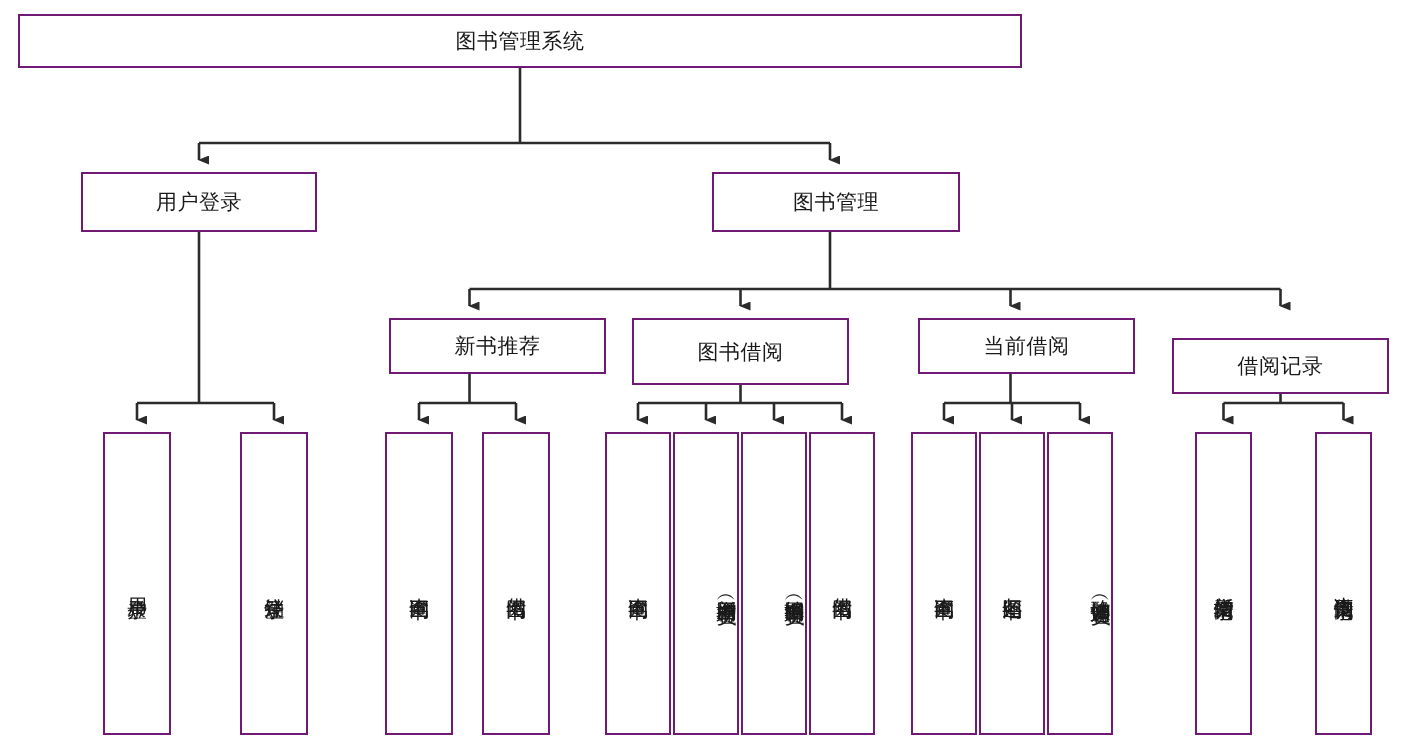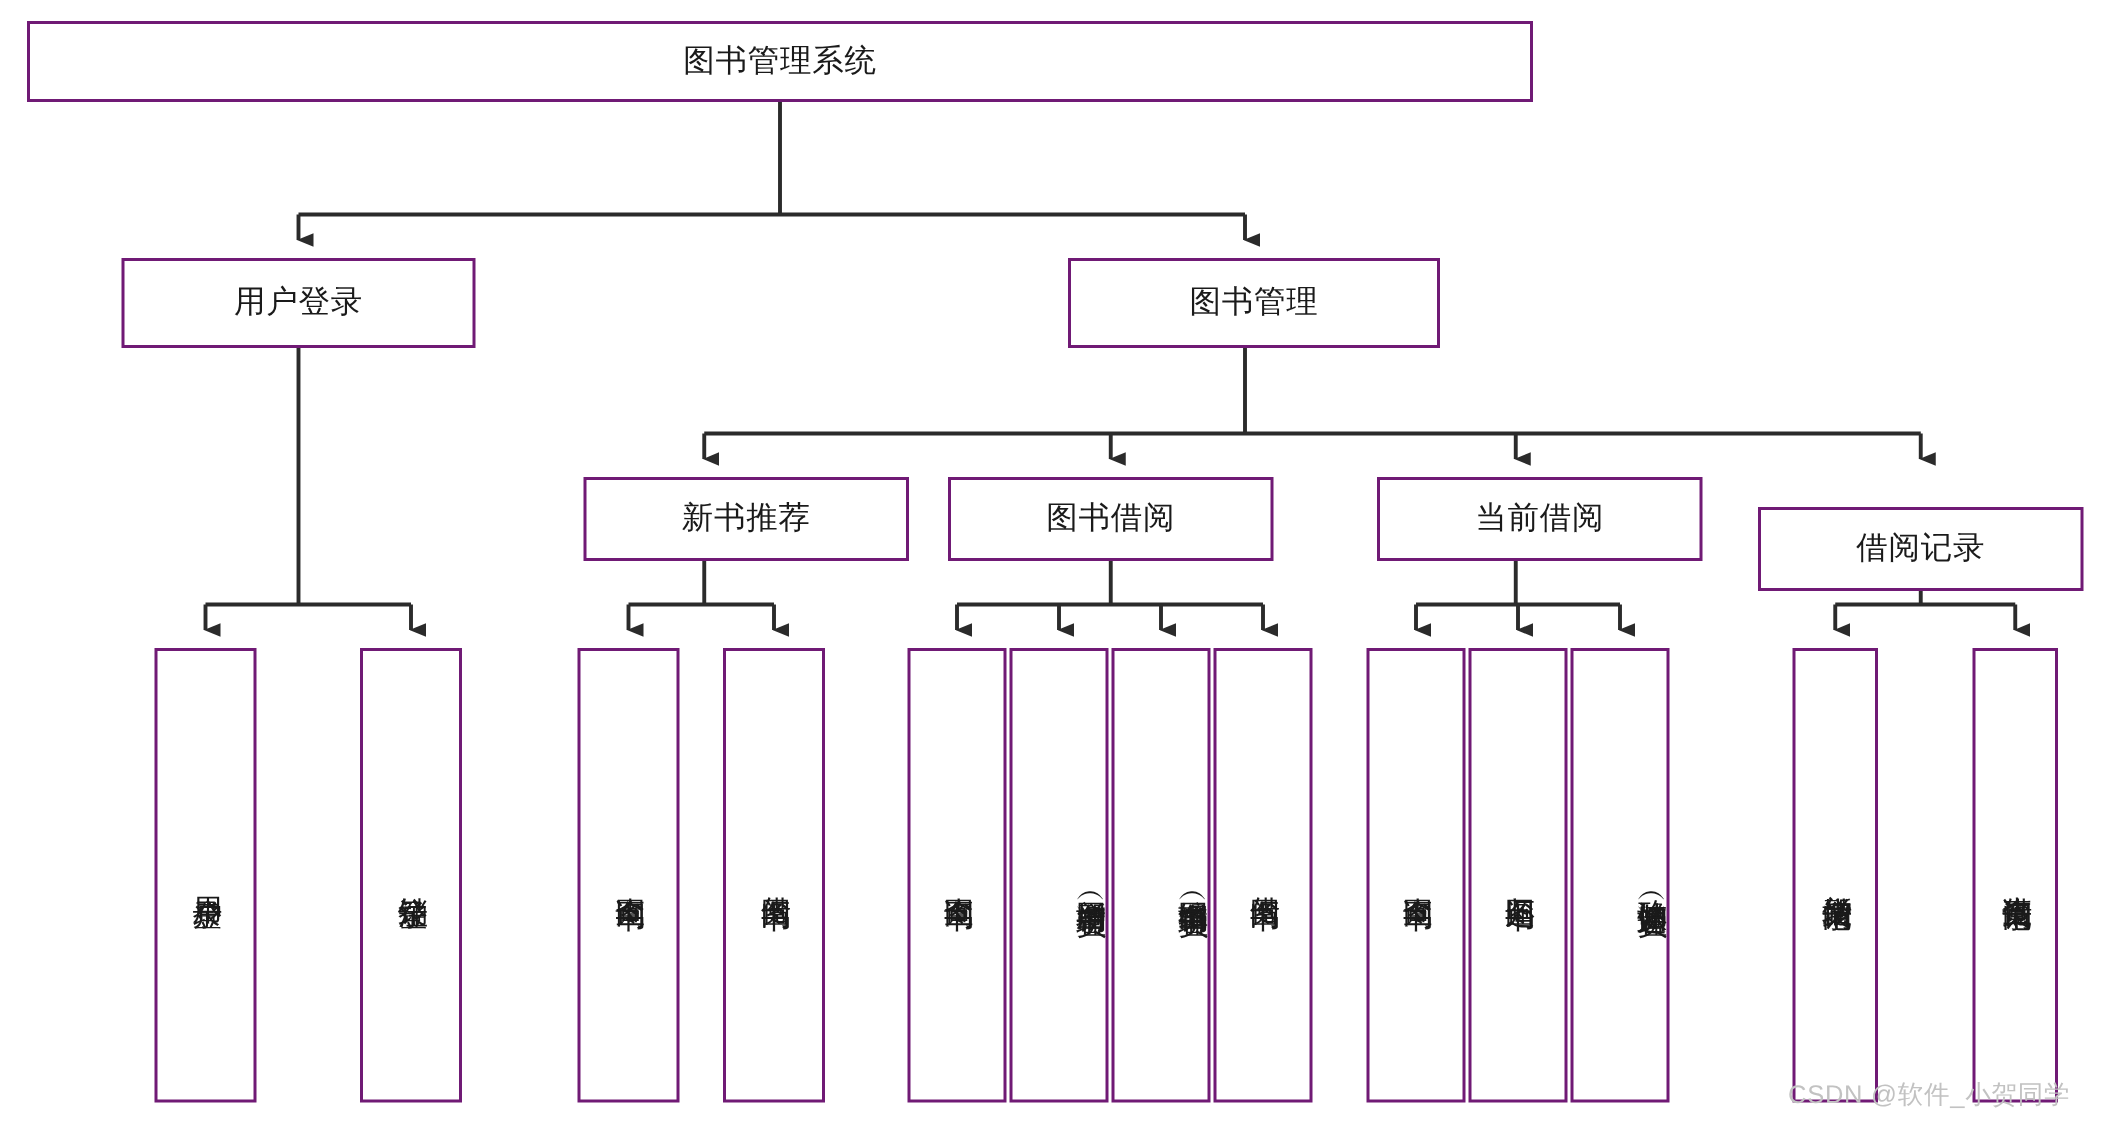--- a/index.html
+++ b/index.html
@@ -116,21 +116,21 @@
       </div>
       <div class="node horiz" style="left: 81px; top: 172px; width: 236px; height: 60px;">
         <span>用户登录</span>
       </div>
       <div class="node horiz" style="left: 712px; top: 172px; width: 248px; height: 60px;">
         <span>图书管理</span>
       </div>
       <div class="node horiz" style="left: 361px; top: 318px; width: 217px; height: 56px; margin-left: 28px;">
         <span>新书推荐</span>
       </div>
-      <div class="node horiz" style="left: 632px; top: 318px; width: 217px; height: 56px;">
+      <div class="node horiz" style="left: 632px; top: 318px; width: 217px; height: 67px;">
         <span>图书借阅</span>
       </div>
       <div class="node horiz" style="left: 902px; top: 318px; width: 217px; height: 56px; margin-left: 16px;">
         <span>当前借阅</span>
       </div>
       <div class="node horiz" style="left: 1172px; top: 318px; width: 217px; height: 56px; margin-top: 20px;">
         <span>借阅记录</span>
       </div>
       <div class="node vert short" style="left: 103px; top: 432px; width: 68px; height: 303px;">
         <span>用户登录</span>
@@ -166,15 +166,14 @@
         <span>确认归还（管理员）</span>
       </div>
       <div class="node vert short" style="left: 1195px; top: 432px; width: 57px; height: 303px;">
         <span>新增借阅记录</span>
       </div>
       <div class="node vert short" style="left: 1315px; top: 432px; width: 57px; height: 303px;">
         <span>查询借阅记录</span>
       </div>
     </div>
 
-  <div class="watermark" style="left: 1192px; top: 718px;">CSDN @软件_小贺同学</div>
 
 </div>
 
 </body></html>

